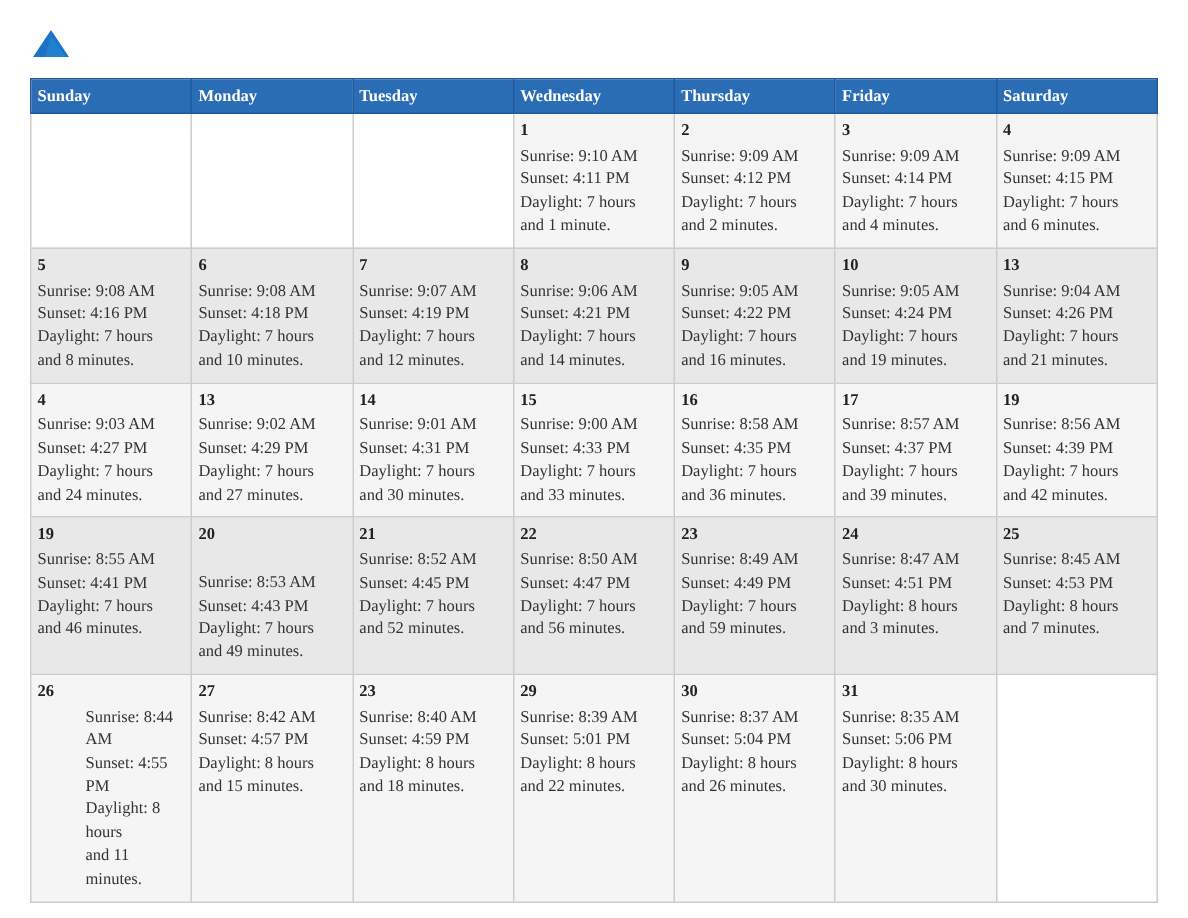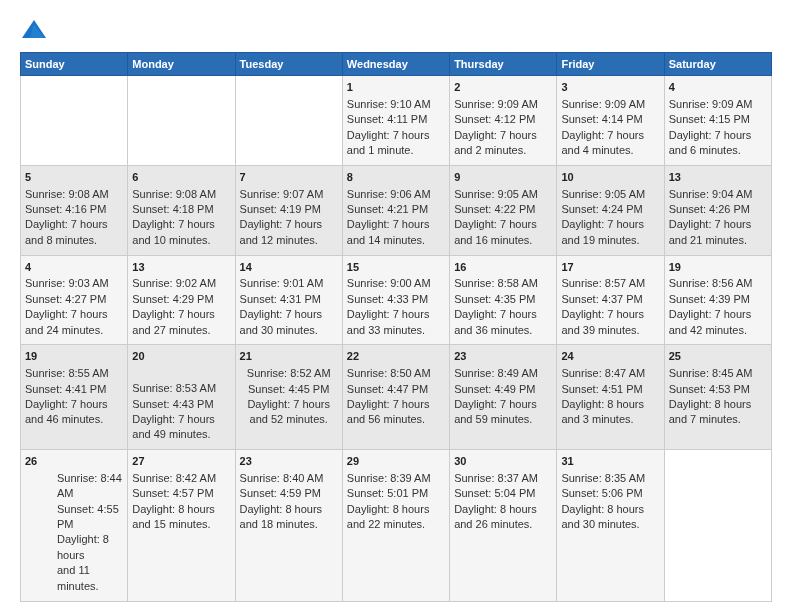--- a/index.html
+++ b/index.html
@@ -9,20 +9,21 @@
       font-family: Arial, sans-serif;
       background: #fff;
       overflow: hidden;
     }
     .page {
       width: 792px;
       height: 612px;
       padding: 16px 20px 10px 20px;
       display: flex;
       flex-direction: column;
+      font-family: Liberation Serif, serif;
     }
     .header {
       display: flex;
       justify-content: space-between;
       align-items: flex-start;
       margin-bottom: 8px;
     }
     .logo {
       display: flex;
       align-items: center;
@@ -287,21 +288,21 @@
           </td>
           <td>
             <span class="day-num">20</span>
             <div class="day-info" style="white-space: pre-line; margin-top: 17px;">Sunrise: 8:53 AM
 Sunset: 4:43 PM
 Daylight: 7 hours
 and 49 minutes.</div>
           </td>
           <td>
             <span class="day-num">21</span>
-            <div class="day-info" style="white-space: pre-line; text-align: center;">Sunrise: 8:52 AM
+            <div class="day-info" style="white-space: pre-line;">Sunrise: 8:52 AM
 Sunset: 4:45 PM
 Daylight: 7 hours
 and 52 minutes.</div>
           </td>
           <td>
             <span class="day-num">22</span>
             <div class="day-info" style="white-space: pre-line;">Sunrise: 8:50 AM
 Sunset: 4:47 PM
 Daylight: 7 hours
 and 56 minutes.</div>

